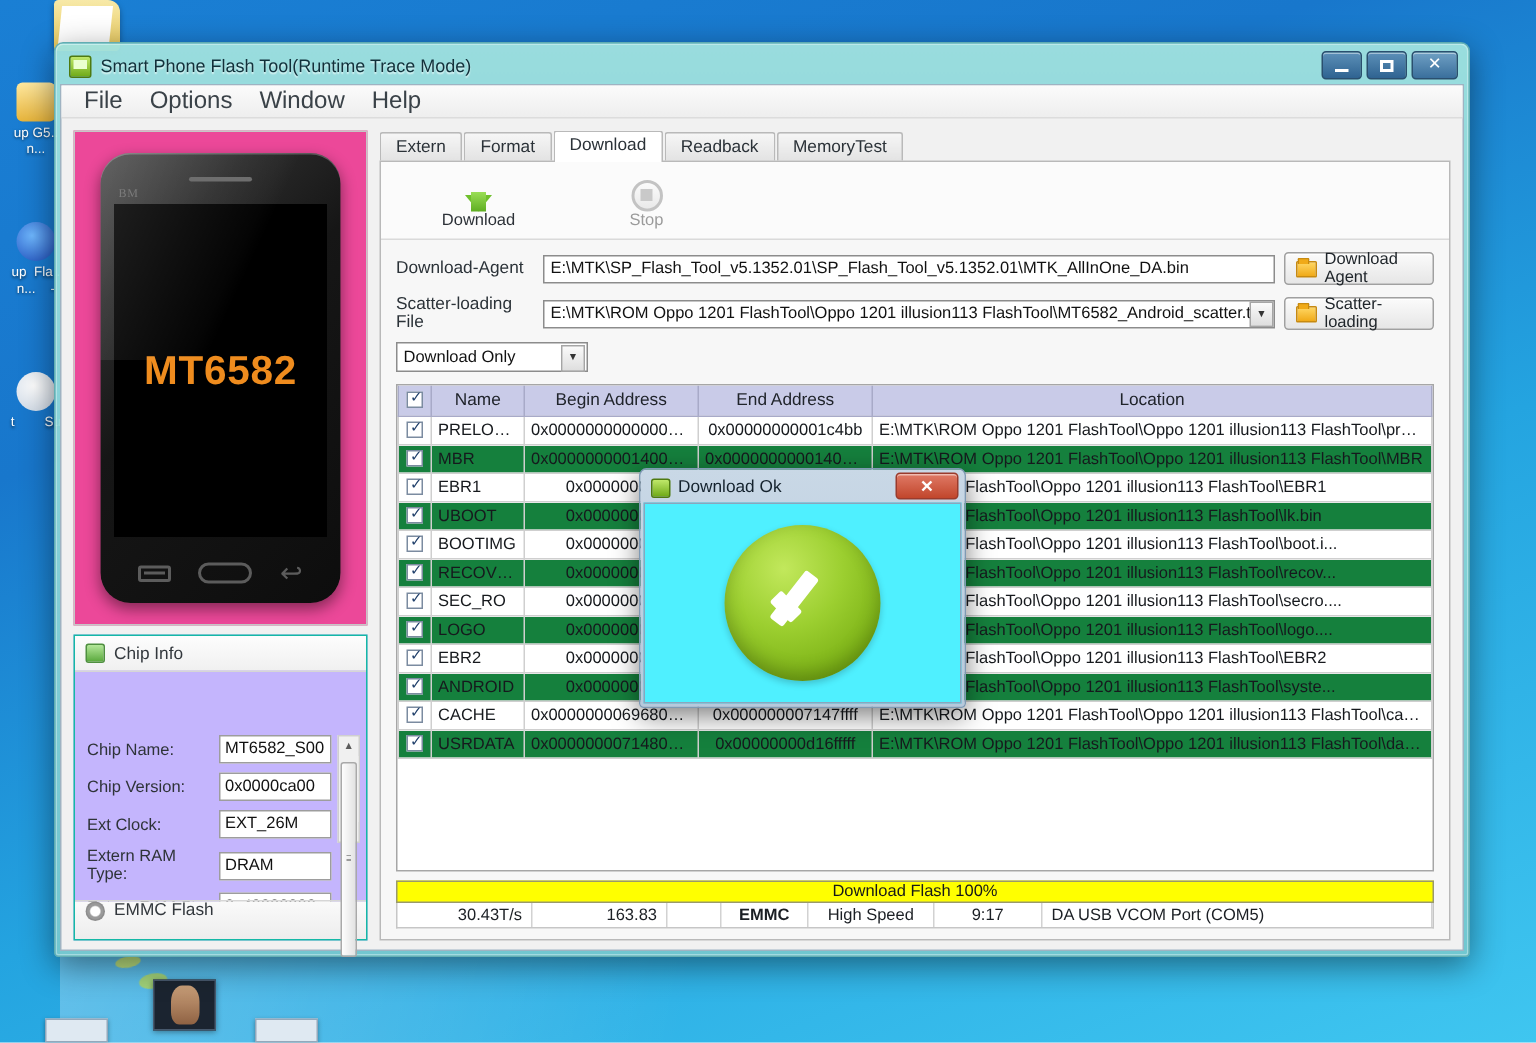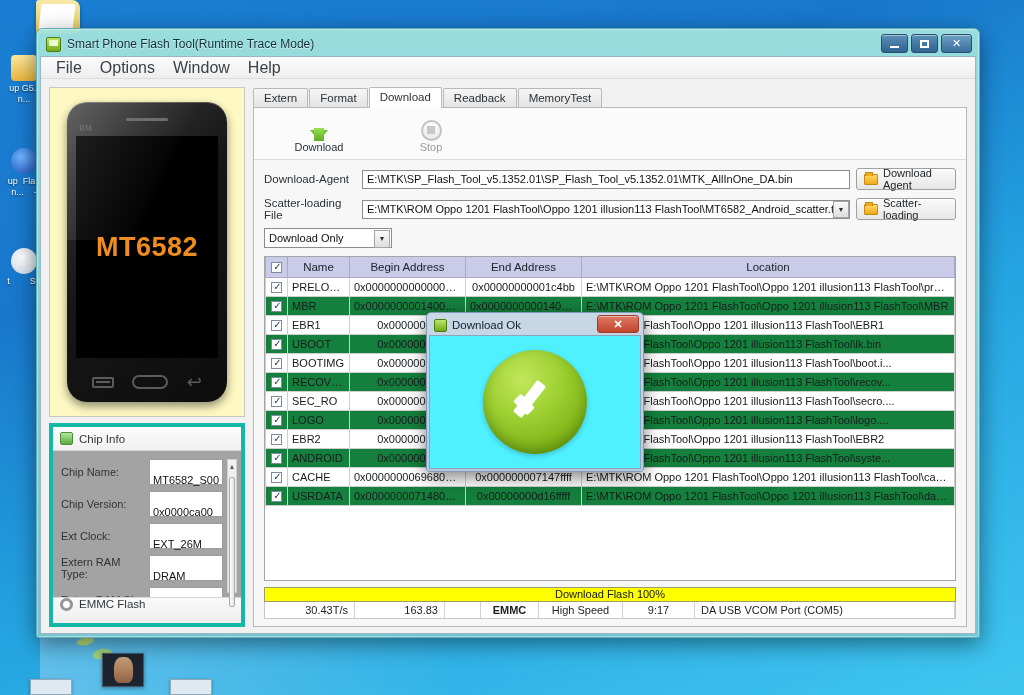--- a/index.html
+++ b/index.html
@@ -133,21 +133,21 @@
   }
   .menu-item {
     font-size: 16px; color: #3a4248; padding: 2px 9px;
   }
 
   .body-area { flex:1; display:flex; padding:8px 8px 6px 8px; gap:8px; min-height:0;}
 
   
   .left-col { width: 196px; display:flex; flex-direction:column; gap:6px;}
   .phone-box {
-    background:#fef9c3; border:1px solid #c6c6c6;
+    background:#ec4899; border:1px solid #c6c6c6;
     flex: 0 0 330px;
     display:flex; align-items:center; justify-content:center;text-align:center;
   }
   .phone {
     width: 160px; height: 300px;
     border-radius: 20px;
     background: linear-gradient(135deg,#4a4a4a 0%, #2b2b2b 22%, #161616 45%, #0d0d0d 100%);
     box-shadow: 0 4px 10px rgba(0,0,0,.45), inset 0 1px 0 rgba(255,255,255,.25);
     position: relative;
     padding: 34px 9px 36px;
@@ -176,21 +176,21 @@
   .phone-keys{
     position:absolute; left:0; right:0; bottom:6px; height:28px;
     display:flex; align-items:center; justify-content:space-around; padding:0 16px;
   }
   .key-menu{ width:22px; height:11px; border:2px solid #5c5c5c; border-radius:2px;}
   .key-menu:after{content:"";display:block;height:2px;background:#5c5c5c;margin:2px 2px 0;}
   .key-home{ width:36px; height:14px; border:2px solid #5c5c5c; border-radius:7px;}
   .key-back{ font-size:18px; color:#5c5c5c; line-height:14px;}
 
   .chip-panel{
-    background:#a3a3a3; border:4px solid #14b8a6; flex:1; display:flex; flex-direction:column; min-height:0;
+    background:#c4b5fd; border:1px solid #14b8a6; flex:1; display:flex; flex-direction:column; min-height:0;gap:34px;
   }
   .panel-head{
     height:24px; display:flex; align-items:center; gap:6px; padding:0 7px;
     background: linear-gradient(180deg,#fdfdfd,#f0f0f0);
     border-bottom:1px solid #d6d6d6;
     font-size:11.5px; color:#33383d;
   }
   .chip-ico{
     width:13px;height:13px;border:1px solid #4e8f3f;border-radius:2px;
     background:linear-gradient(180deg,#b4e79a,#5aa93d);
@@ -199,21 +199,21 @@
     width:13px;height:13px;border-radius:50%;
     background: radial-gradient(circle, #fff 0 3px, #9a9a9a 4px 6px, transparent 7px), #8d8d8d;
     box-shadow: 0 0 0 1px #8d8d8d inset;
   }
   .chip-rows{ flex:1; padding:8px 4px 4px 8px; display:flex; min-height:0; }
   .chip-fields{ flex:1; }
   .chip-row{ display:flex; align-items:center; margin-bottom:6px; }
   .chip-label{ width:88px; font-size:11px; color:#2e3338; }
   .chip-input{
     flex:1; height:19px; border:1px solid #9d9d9d; background:#fff;
-    font-size:11px; color:#111; padding:12px 3px; line-height:17px;
+    font-size:11px; color:#111; padding:0 3px; line-height:17px;
     font-family:"Liberation Sans", sans-serif;
   }
   .vscroll{
     width:15px; background:#f0f0f0; border:1px solid #cfcfcf; margin-left:4px;
     display:flex; flex-direction:column; align-items:center;
   }
   .vs-arrow{ font-size:7px; color:#5b5b5b; height:13px; line-height:13px;}
   .vs-track{ flex:1; width:100%; background:#f0f0f0; position:relative;}
   .vs-thumb{
     position:absolute; left:1px; right:1px; top:4px; height:130px;

